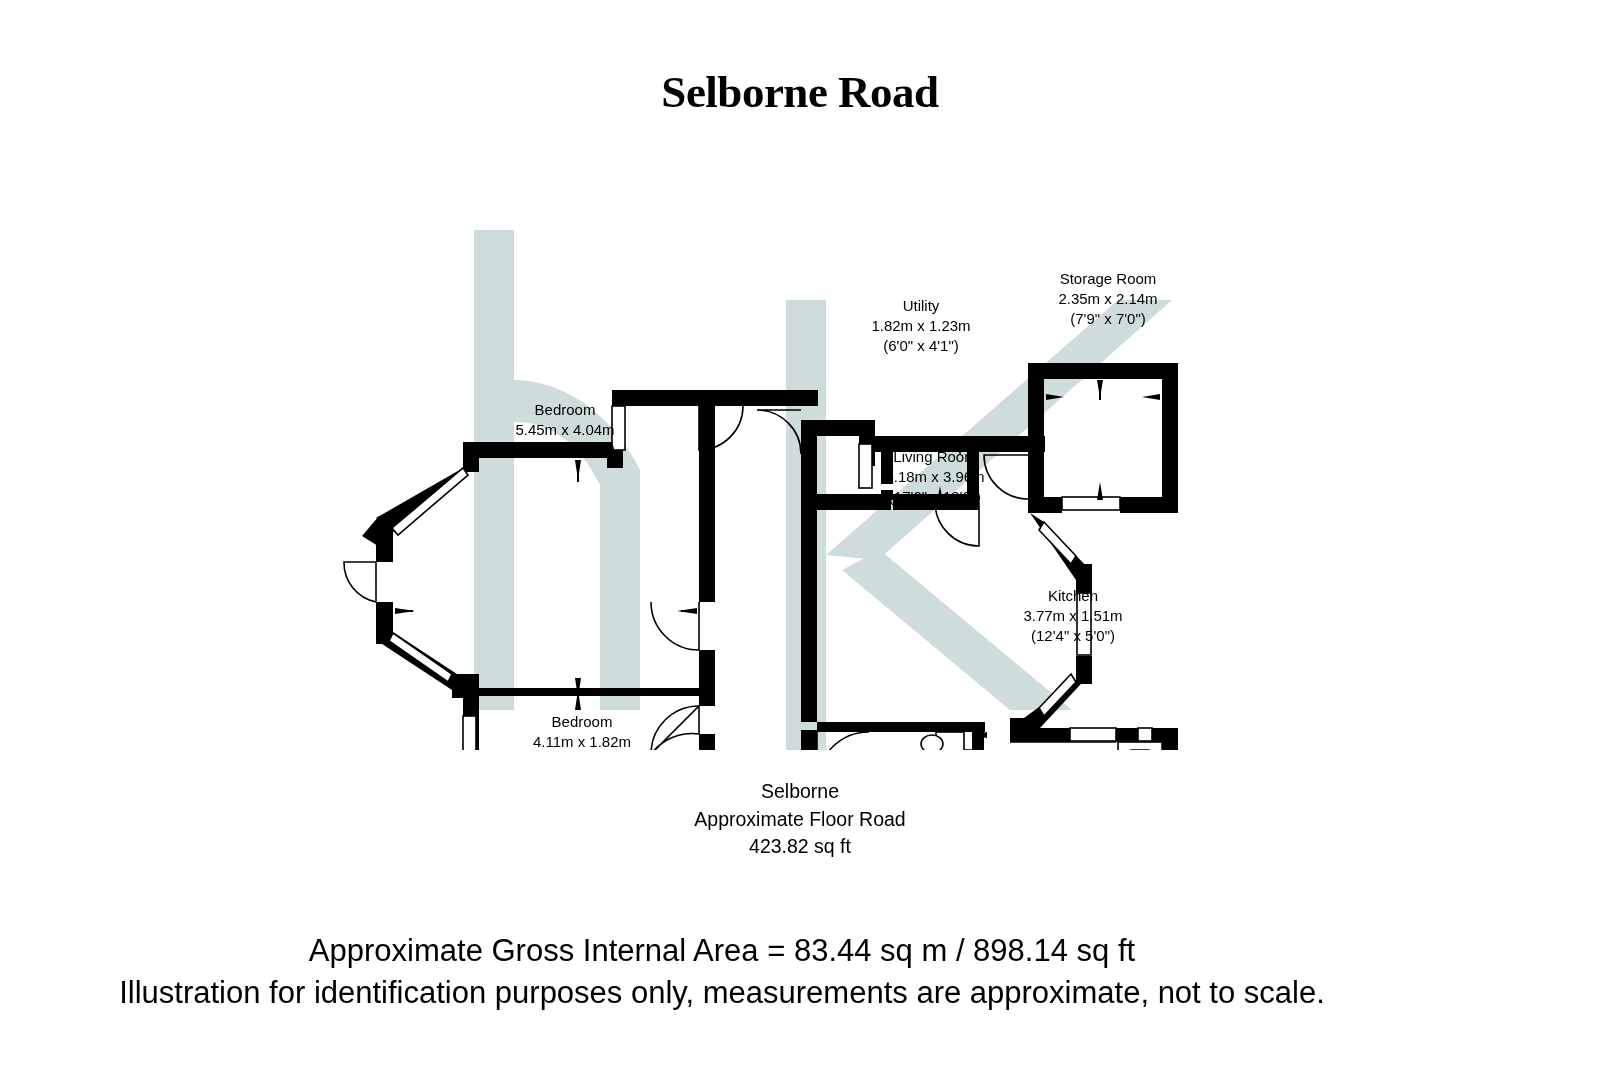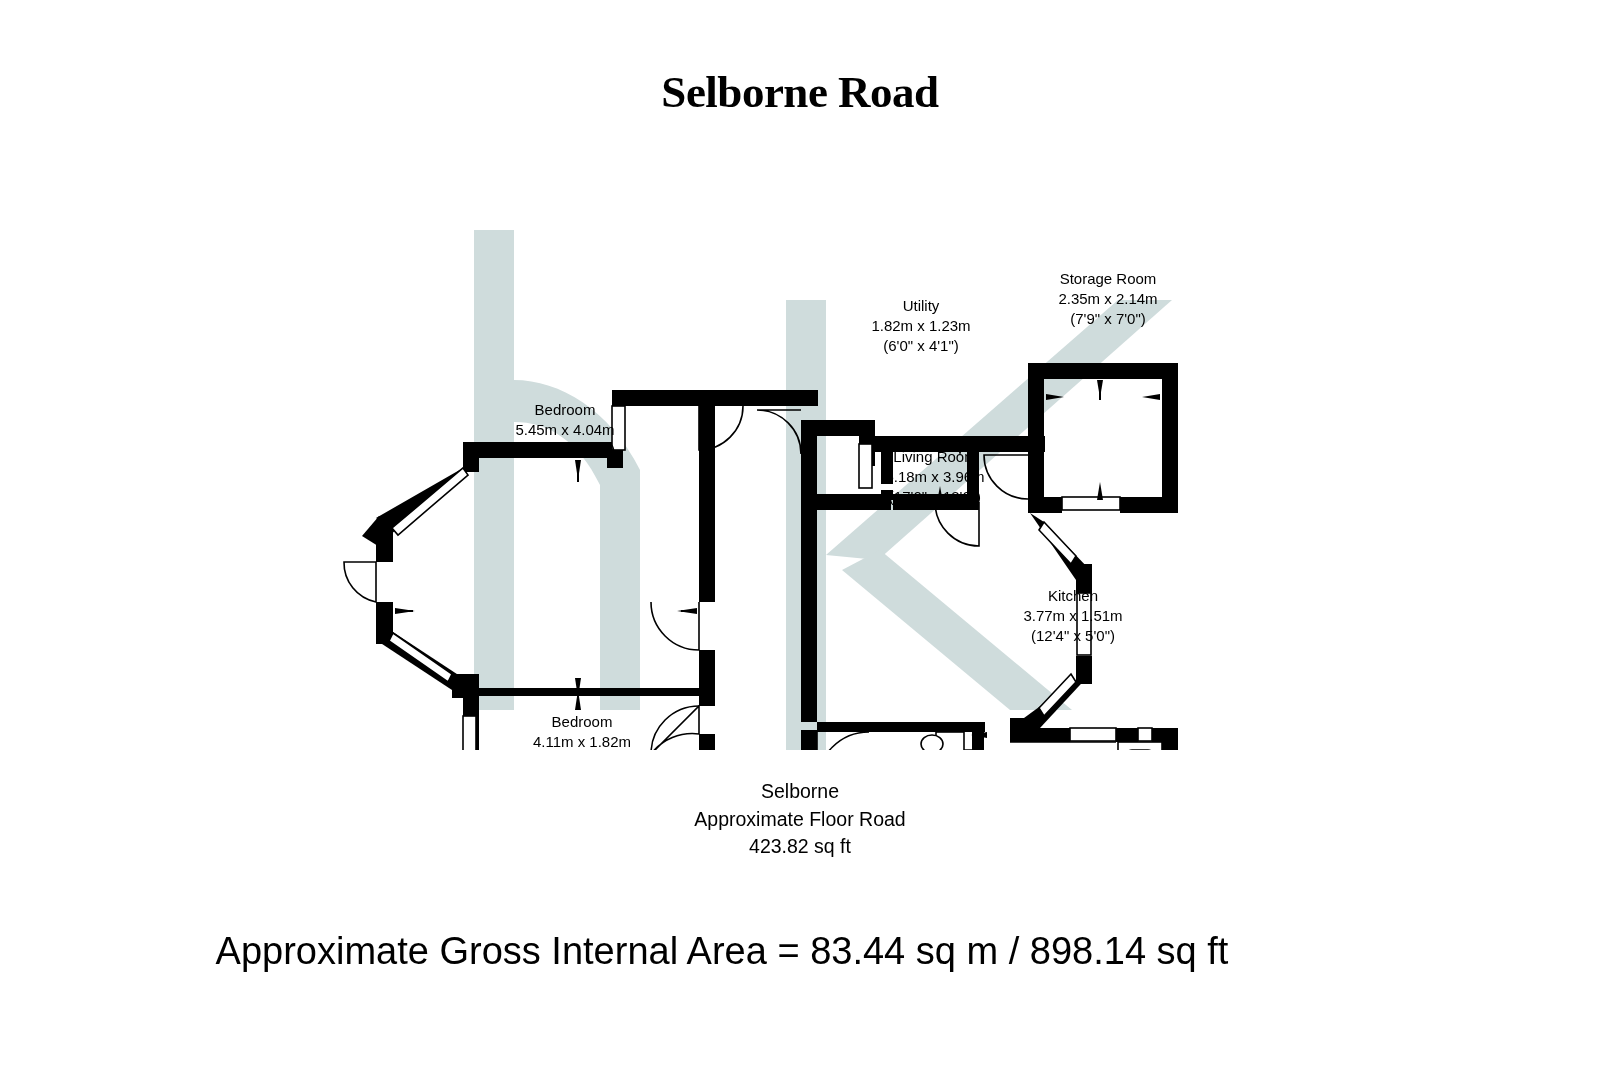--- a/index.html
+++ b/index.html
@@ -53,21 +53,21 @@
     text-align: center;
     font-size: 19.5px;
     line-height: 27.5px;
   }
   .disclaimer-block {
     position: absolute;
     top: 930px;
     left: 0;
     width: 1444px;
     text-align: center;
-    font-size: 38px;
+    font-size: 31px;
     line-height: 42px;
   }
   .rl-name  { font-size: 15px; }
   .rl-dim   { font-size: 15px; }
   .rl-dimft { font-size: 15px; }
   text { font-family: "Liberation Sans", sans-serif; fill: #000; }
 </style>
 </head>
 <body>
 
@@ -332,15 +332,16 @@
   </div>
 
   <div class="area-block">
     <div>Selborne</div>
     <div>Approximate Floor Road</div>
     <div>423.82 sq ft</div>
   </div>
 
   <div class="disclaimer-block">
     <div>Approximate Gross Internal Area = 83.44 sq m / 898.14 sq ft</div>
+    <div>Illustration for identification purposes only, measurements are approximate, not to scale.</div>
   </div>
 
 </div>
 
 </body></html>

